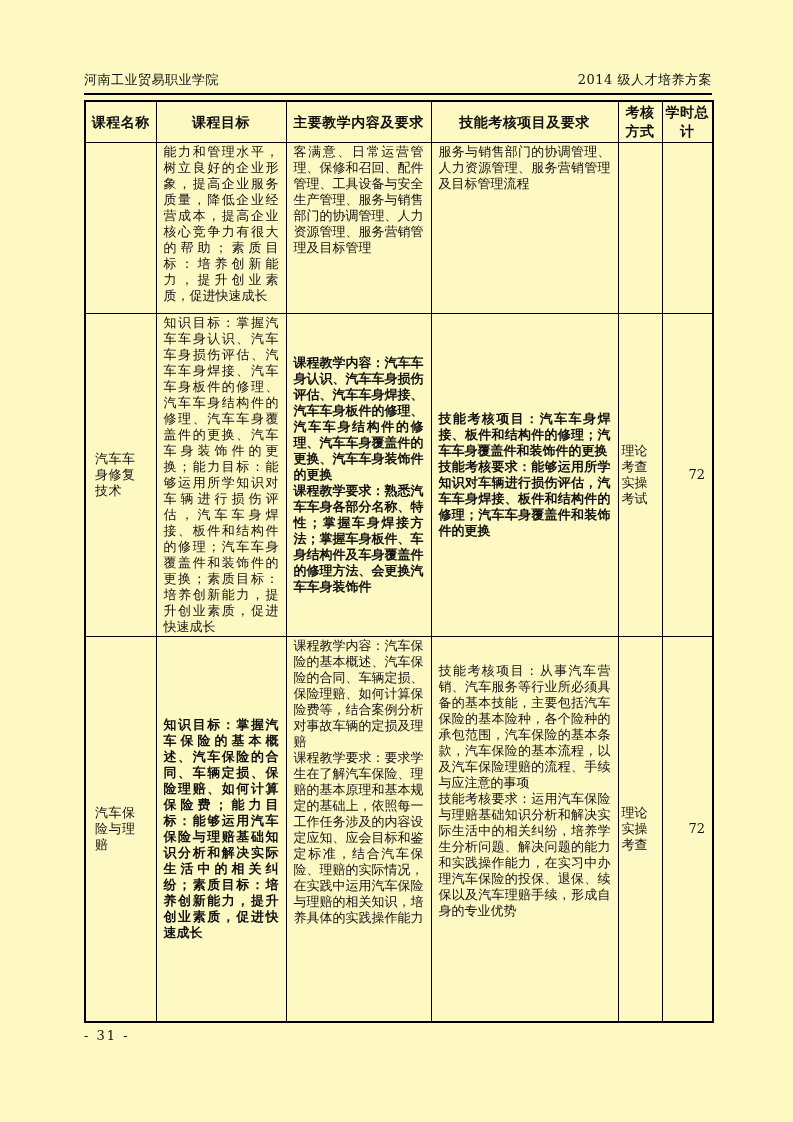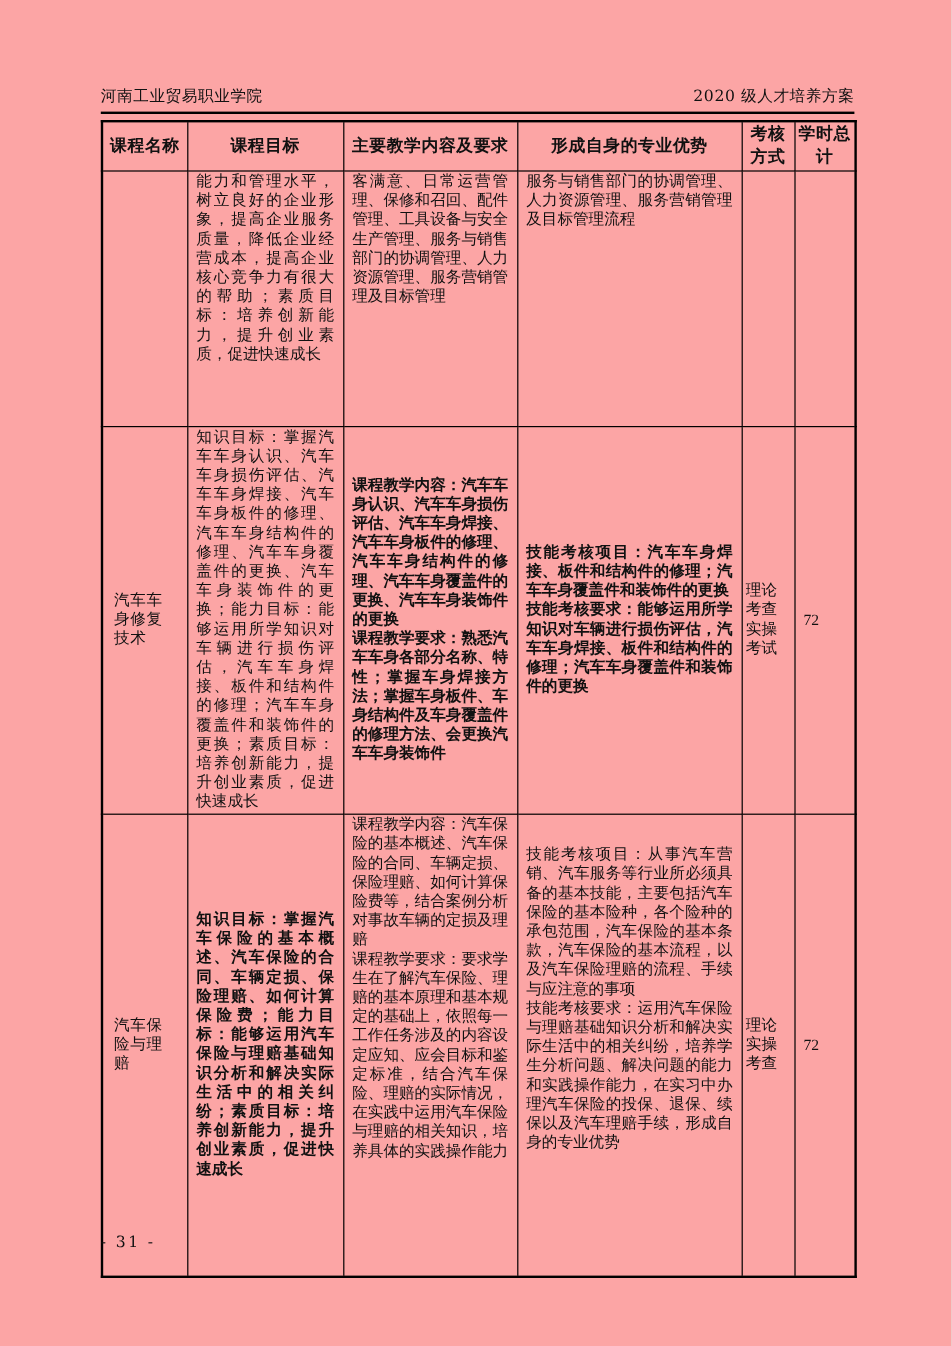--- a/index.html
+++ b/index.html
@@ -1,21 +1,21 @@
 <!DOCTYPE html>
 <html><head>
 <meta charset="utf-8">
 <style>
   * { box-sizing: border-box; }
   html, body { margin: 0; padding: 0; background: #e8e8e8; }
   .page {
     position: relative;
     width: 793px; height: 1122px;
     margin: 0 auto;
-    background: #fca5a5;
+    background: #fef9c3;
     font-family: "DejaVu Serif", "Liberation Serif", serif;
     color: #111111;
   }
   .doc-header {
     position: absolute; top: 71px; left: 84px; width: 628px;
     display: flex; justify-content: space-between; align-items: baseline;
     font-size: 13px; letter-spacing: 0.5px;
   }
   .header-rule {
     position: absolute; top: 93px; left: 84px; width: 628px;
@@ -43,60 +43,60 @@
   .vmid { vertical-align: middle !important; font-weight: bold; }
   .name-cell {
     vertical-align: middle !important; padding: 2px 9px !important;
     line-height: 18px; word-break: break-all; letter-spacing: 0.5px; margin-left: 14px;
   }
   .method-cell {
     vertical-align: middle !important; text-align: left;
     padding: 2px 3px !important; line-height: 21px; word-break: break-all;
   }
   .hours-cell {
-    vertical-align: middle !important; text-align: left; line-height: 16px; font-family: Liberation Serif, serif;
+    vertical-align: middle !important; text-align: right; line-height: 16px;
   }
   .curriculum p { margin: 0; }
   .curriculum p + p { }
   tr.hrow { height: 40px; margin-top: 20px; }
-  tr.r1 { height: 213px; }
+  tr.r1 { height: 171px; }
   tr.r2 { height: 318px; }
   tr.r3 { height: 385px; }
   .page-number {
     position: absolute; top: 1028px; left: 84px;
     font-size: 13px; letter-spacing: 2px;
   }
 </style>
 </head>
 <body>
 
 <div class="page">
 
   <div class="doc-header">
     <span>河南工业贸易职业学院</span>
-    <span>2020 级人才培养方案</span>
+    <span>2014 级人才培养方案</span>
   </div>
   <div class="header-rule"></div>
 
   <table class="curriculum">
     <colgroup>
       <col style="width:71px">
         <col style="width:130px">
         <col style="width:145px">
       <col style="width:187px">
         <col style="width:44px">
         <col style="width:51px">
     </colgroup>
 
     <tbody>
         <tr class="hrow">
       <th>课程名称</th>
       <th>课程目标</th>
       <th>主要教学内容及要求</th>
-      <th>形成自身的专业优势</th>
+      <th>技能考核项目及要求</th>
       <th>考核方式</th>
       <th>学时总计</th>
     </tr>
 
     <tr class="r1">
       <td class="name-cell"></td>
       <td class="just">能力和管理水平，树立良好的企业形象，提高企业服务质量，降低企业经营成本，提高企业核心竞争力有很大的帮助；素质目标：培养创新能力，提升创业素质，促进快速成长</td>
       <td class="just">
         <p>客满意、日常运营管理、保修和召回、配件管理、工具设备与安全生产管理、服务与销售部门的协调管理、人力资源管理、服务营销管理及目标管理</p>
       </td>

